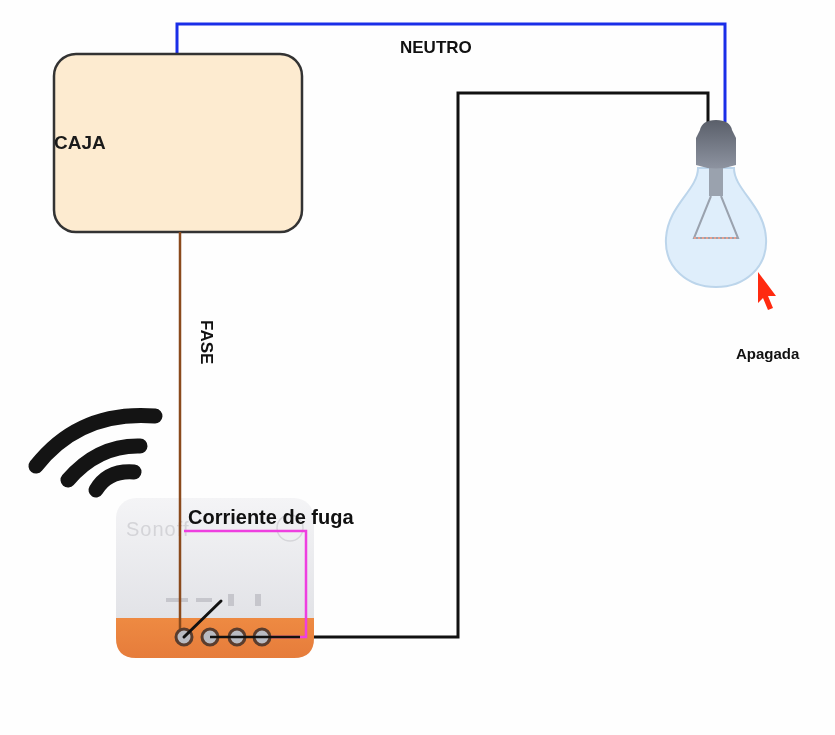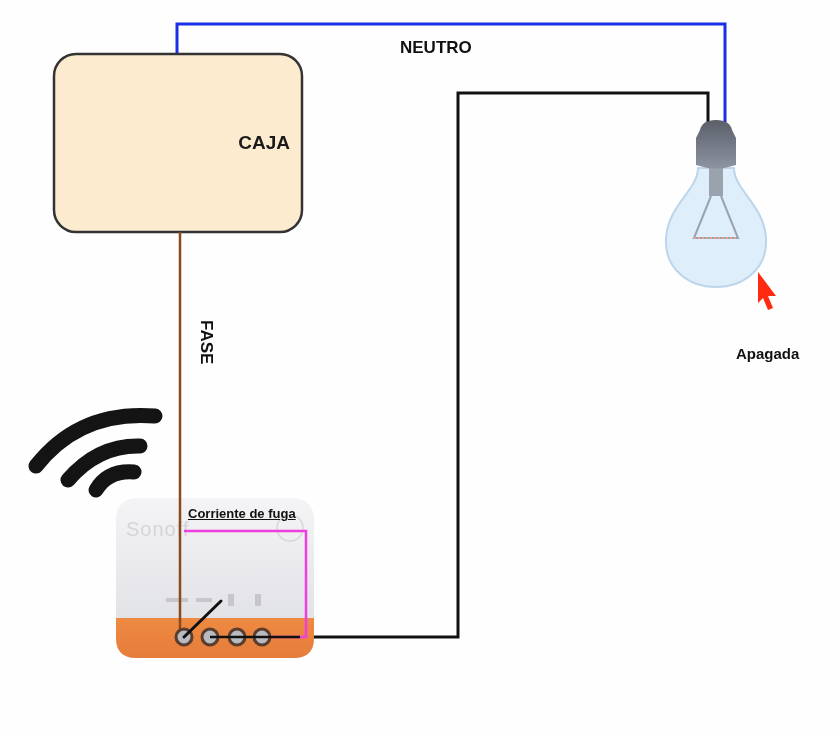--- a/index.html
+++ b/index.html
@@ -1,23 +1,23 @@
 <!DOCTYPE html>
 <html><head>
   <meta charset="utf-8">
   <style>
     html, body { margin: 0; padding: 0; background: #ffffff; }
     #stage { position: relative; width: 835px; height: 735px; overflow: hidden; background: #fefefe; font-family: "Liberation Sans", sans-serif; }
     svg { position: absolute; left: 0; top: 0; }
     .lbl { position: absolute; font-family: "Liberation Sans", sans-serif; font-weight: bold; color: #111; white-space: nowrap; }
-    #box-text { position: absolute; left: 54px; top: 54px; width: 236px; height: 178px; display: flex; flex-direction: column; align-items: flex-end; justify-content: center; font-weight: bold; font-size: 19px; color: #1a1a1a; line-height: 26px; text-align: center; }
+    #box-text { position: absolute; left: 54px; top: 54px; width: 236px; height: 178px; display: flex; flex-direction: column; align-items: flex-start; justify-content: center; font-weight: bold; font-size: 19px; color: #1a1a1a; line-height: 26px; text-align: center; }
     #neutro-label { left: 400px; top: 38px; font-size: 17px; }
     #fase-label { left: 188px; top: 348px; font-size: 17px; transform: rotate(90deg); transform-origin: left top; left: 216px; top: 320px; }
     #apagada-label { left: 736px; top: 345px; font-size: 15px; text-align: center; }
-    #fuga-label { left: 188px; top: 506px; font-size: 13px; text-decoration: underline; }
+    #fuga-label { left: 188px; top: 506px; font-size: 20px; }
   </style>
 </head>
 <body>
 
 <div id="stage">
   <svg width="835" height="735" viewBox="0 0 835 735">
     <defs>
       <linearGradient id="capGrad" x1="0" y1="0" x2="0" y2="1">
         <stop offset="0" stop-color="#5a5f6a"></stop>
         <stop offset="1" stop-color="#8d93a0"></stop>

